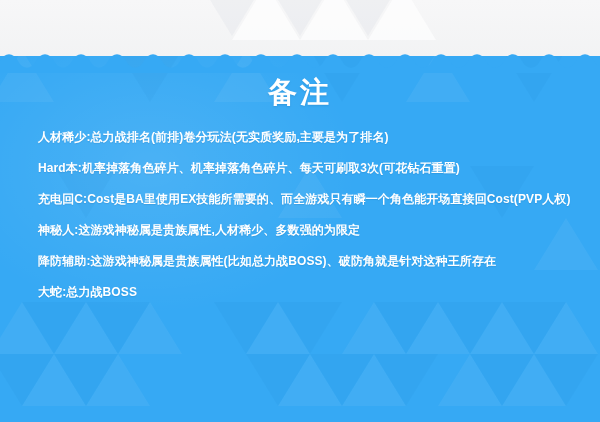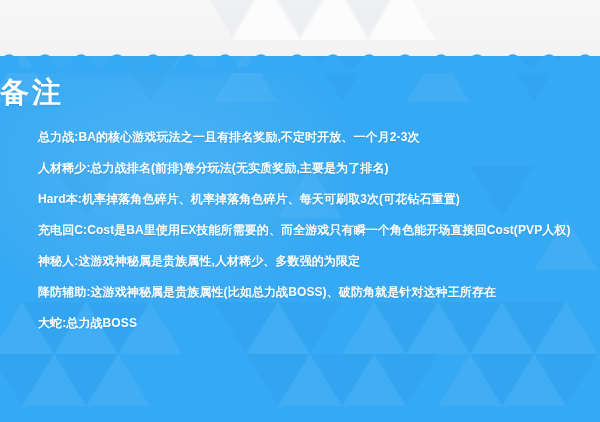--- a/index.html
+++ b/index.html
@@ -75,20 +75,21 @@
     width: 600px;
     height: 24px;
     z-index: 4;
   }
 
   
   .title {
     position: absolute;
     left: 0; top: 74px;
     width: 600px;
+    text-align: center;
     color: #ffffff;
     font-size: 29px;
     font-weight: bold;
     letter-spacing: 3px;
     line-height: 36px;
     z-index: 6;
     text-shadow: 0 1px 2px rgba(0,70,130,0.18);
   }
 
   
@@ -204,21 +205,20 @@
              C 544.5,3 553.5,3 558,12
              C 562.5,21 571.5,21 576,12
              C 580.5,3 589.5,3 594,12
              C 596,15.5 598,17 600,17
              L600,24 L0,24 Z" fill="#36a9f4"></path>
   </svg>
 
   <div class="title">备注</div>
 
   <div class="notes">
-    <div class="note-line">总力战:BA的核心游戏玩法之一且有排名奖励,不定时开放、一个月2-3次</div>
     <div class="note-line">人材稀少:总力战排名(前排)卷分玩法(无实质奖励,主要是为了排名)</div>
     <div class="note-line">Hard本:机率掉落角色碎片、机率掉落角色碎片、每天可刷取3次(可花钻石重置)</div>
     <div class="note-line">充电回C:Cost是BA里使用EX技能所需要的、而全游戏只有瞬一个角色能开场直接回Cost(PVP人权)</div>
     <div class="note-line">神秘人:这游戏神秘属是贵族属性,人材稀少、多数强的为限定</div>
     <div class="note-line">降防辅助:这游戏神秘属是贵族属性(比如总力战BOSS)、破防角就是针对这种王所存在</div>
     <div class="note-line">大蛇:总力战BOSS</div>
   </div>
 
 </div>
 

